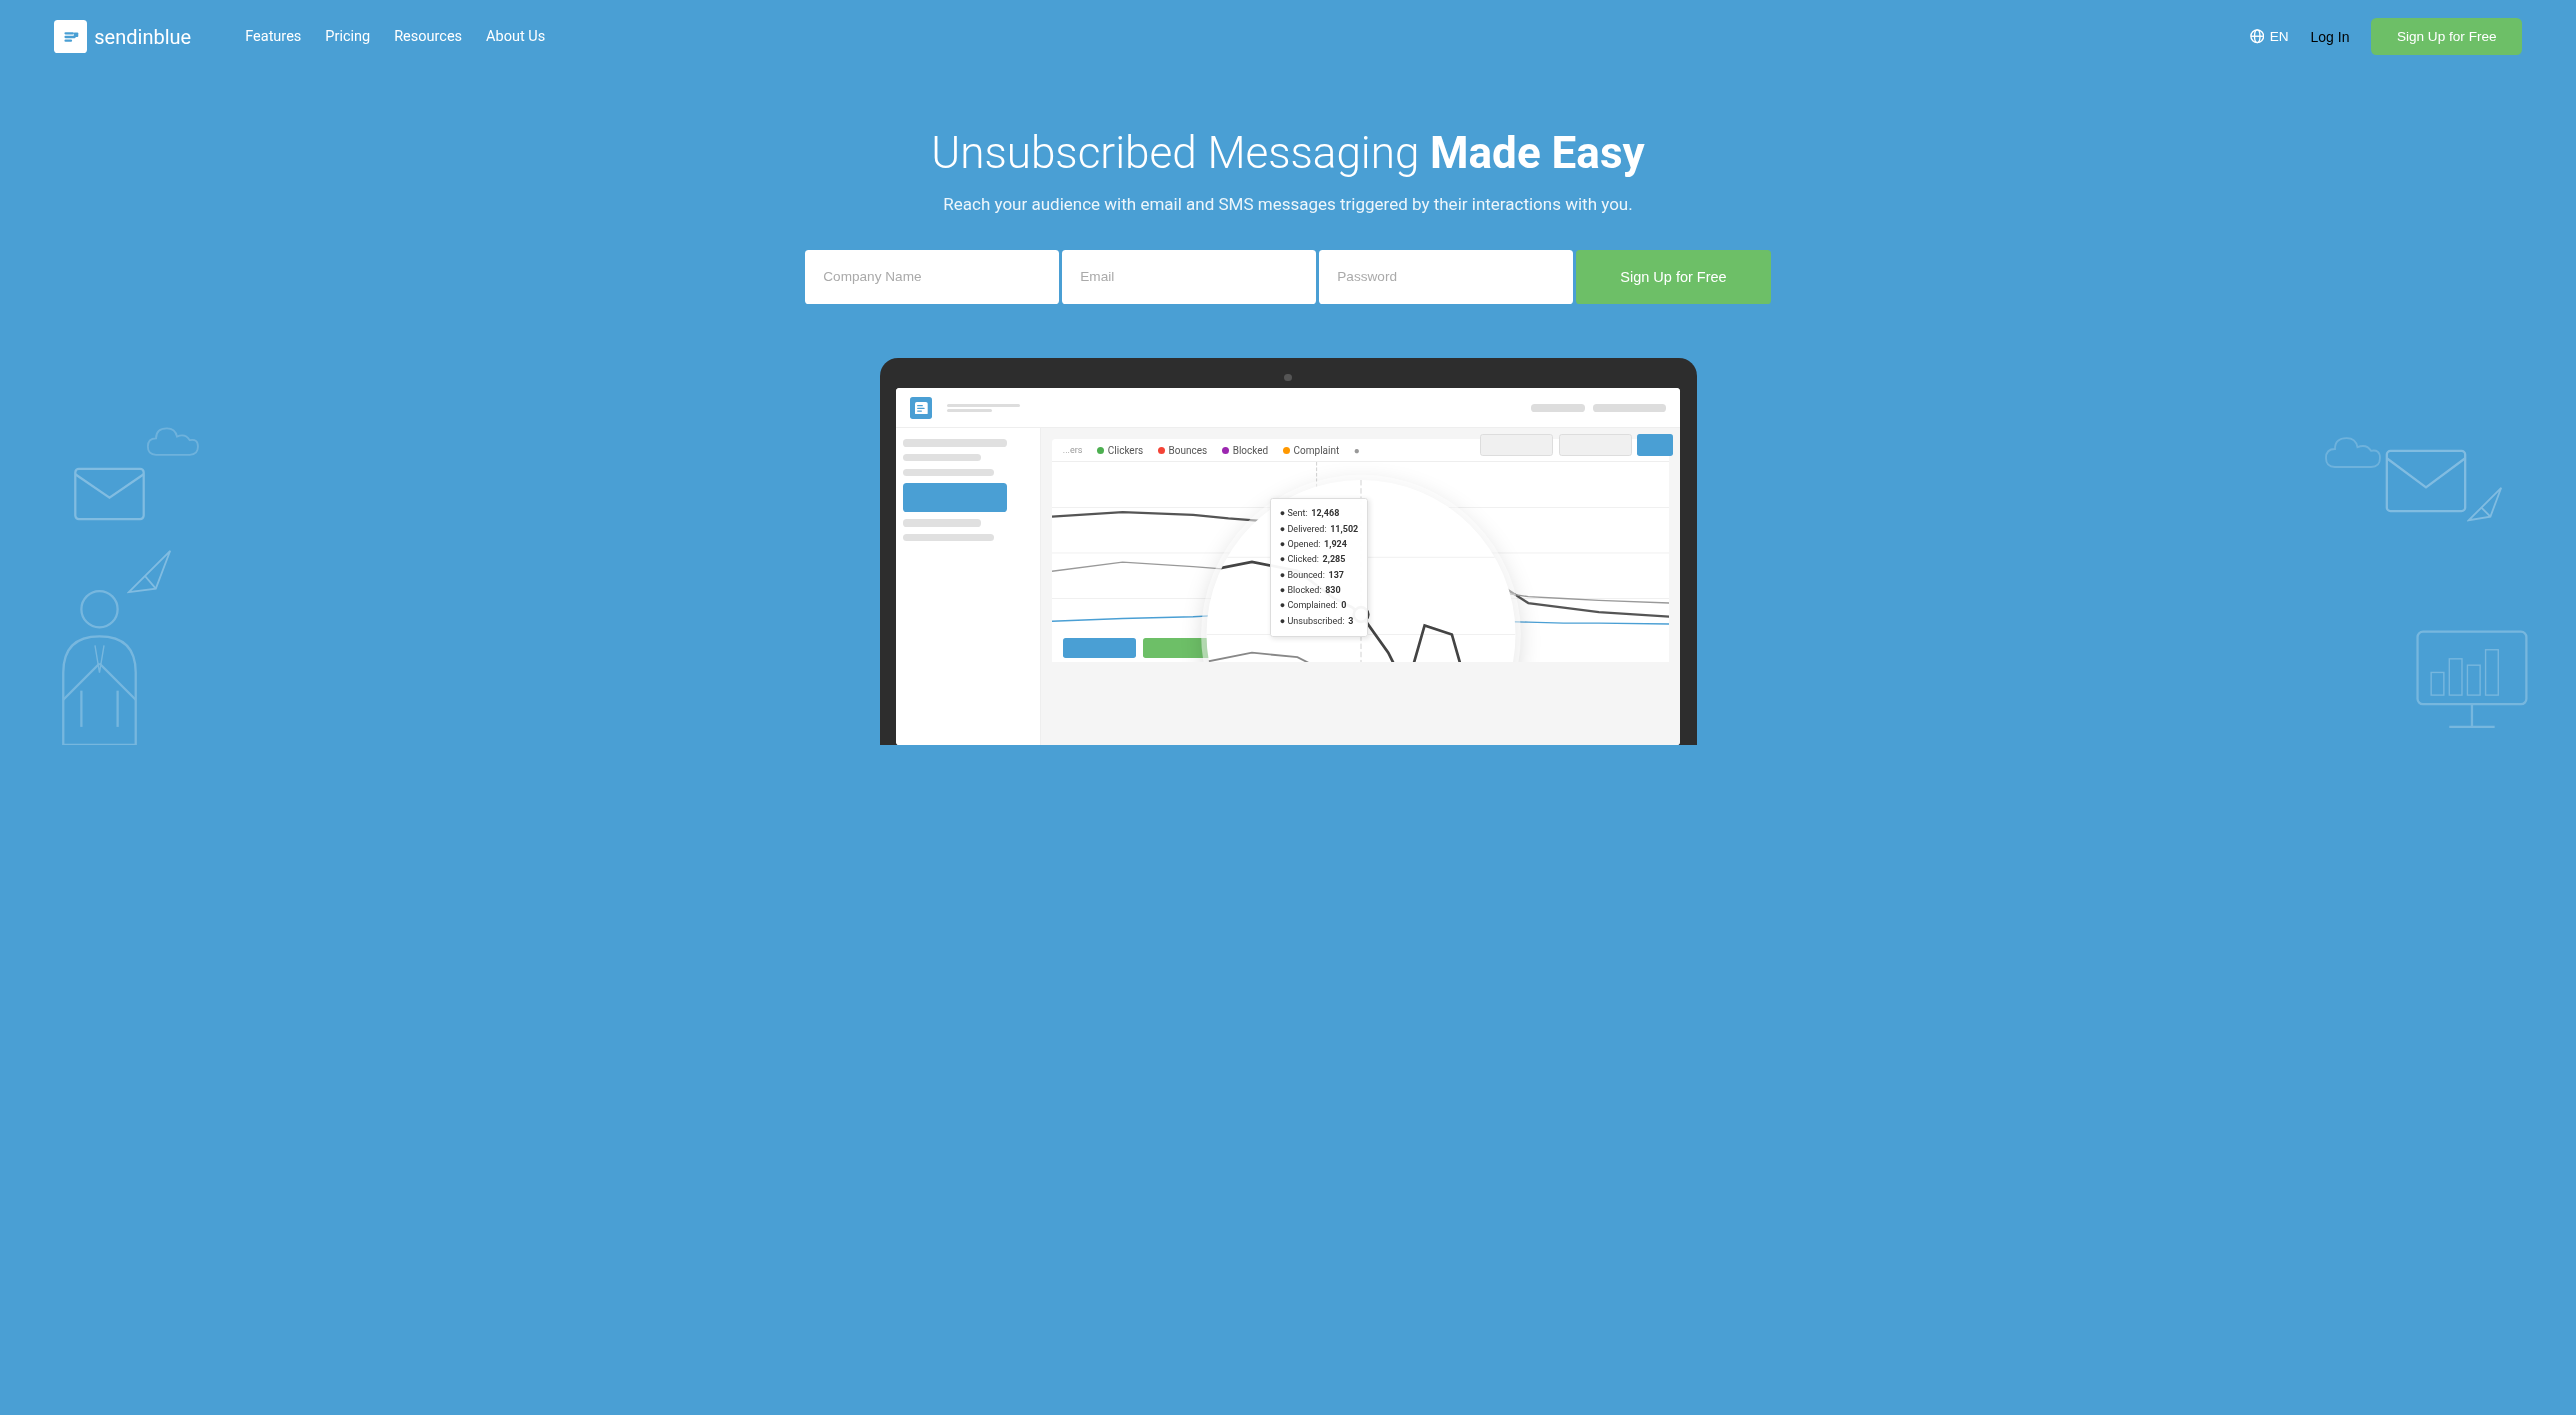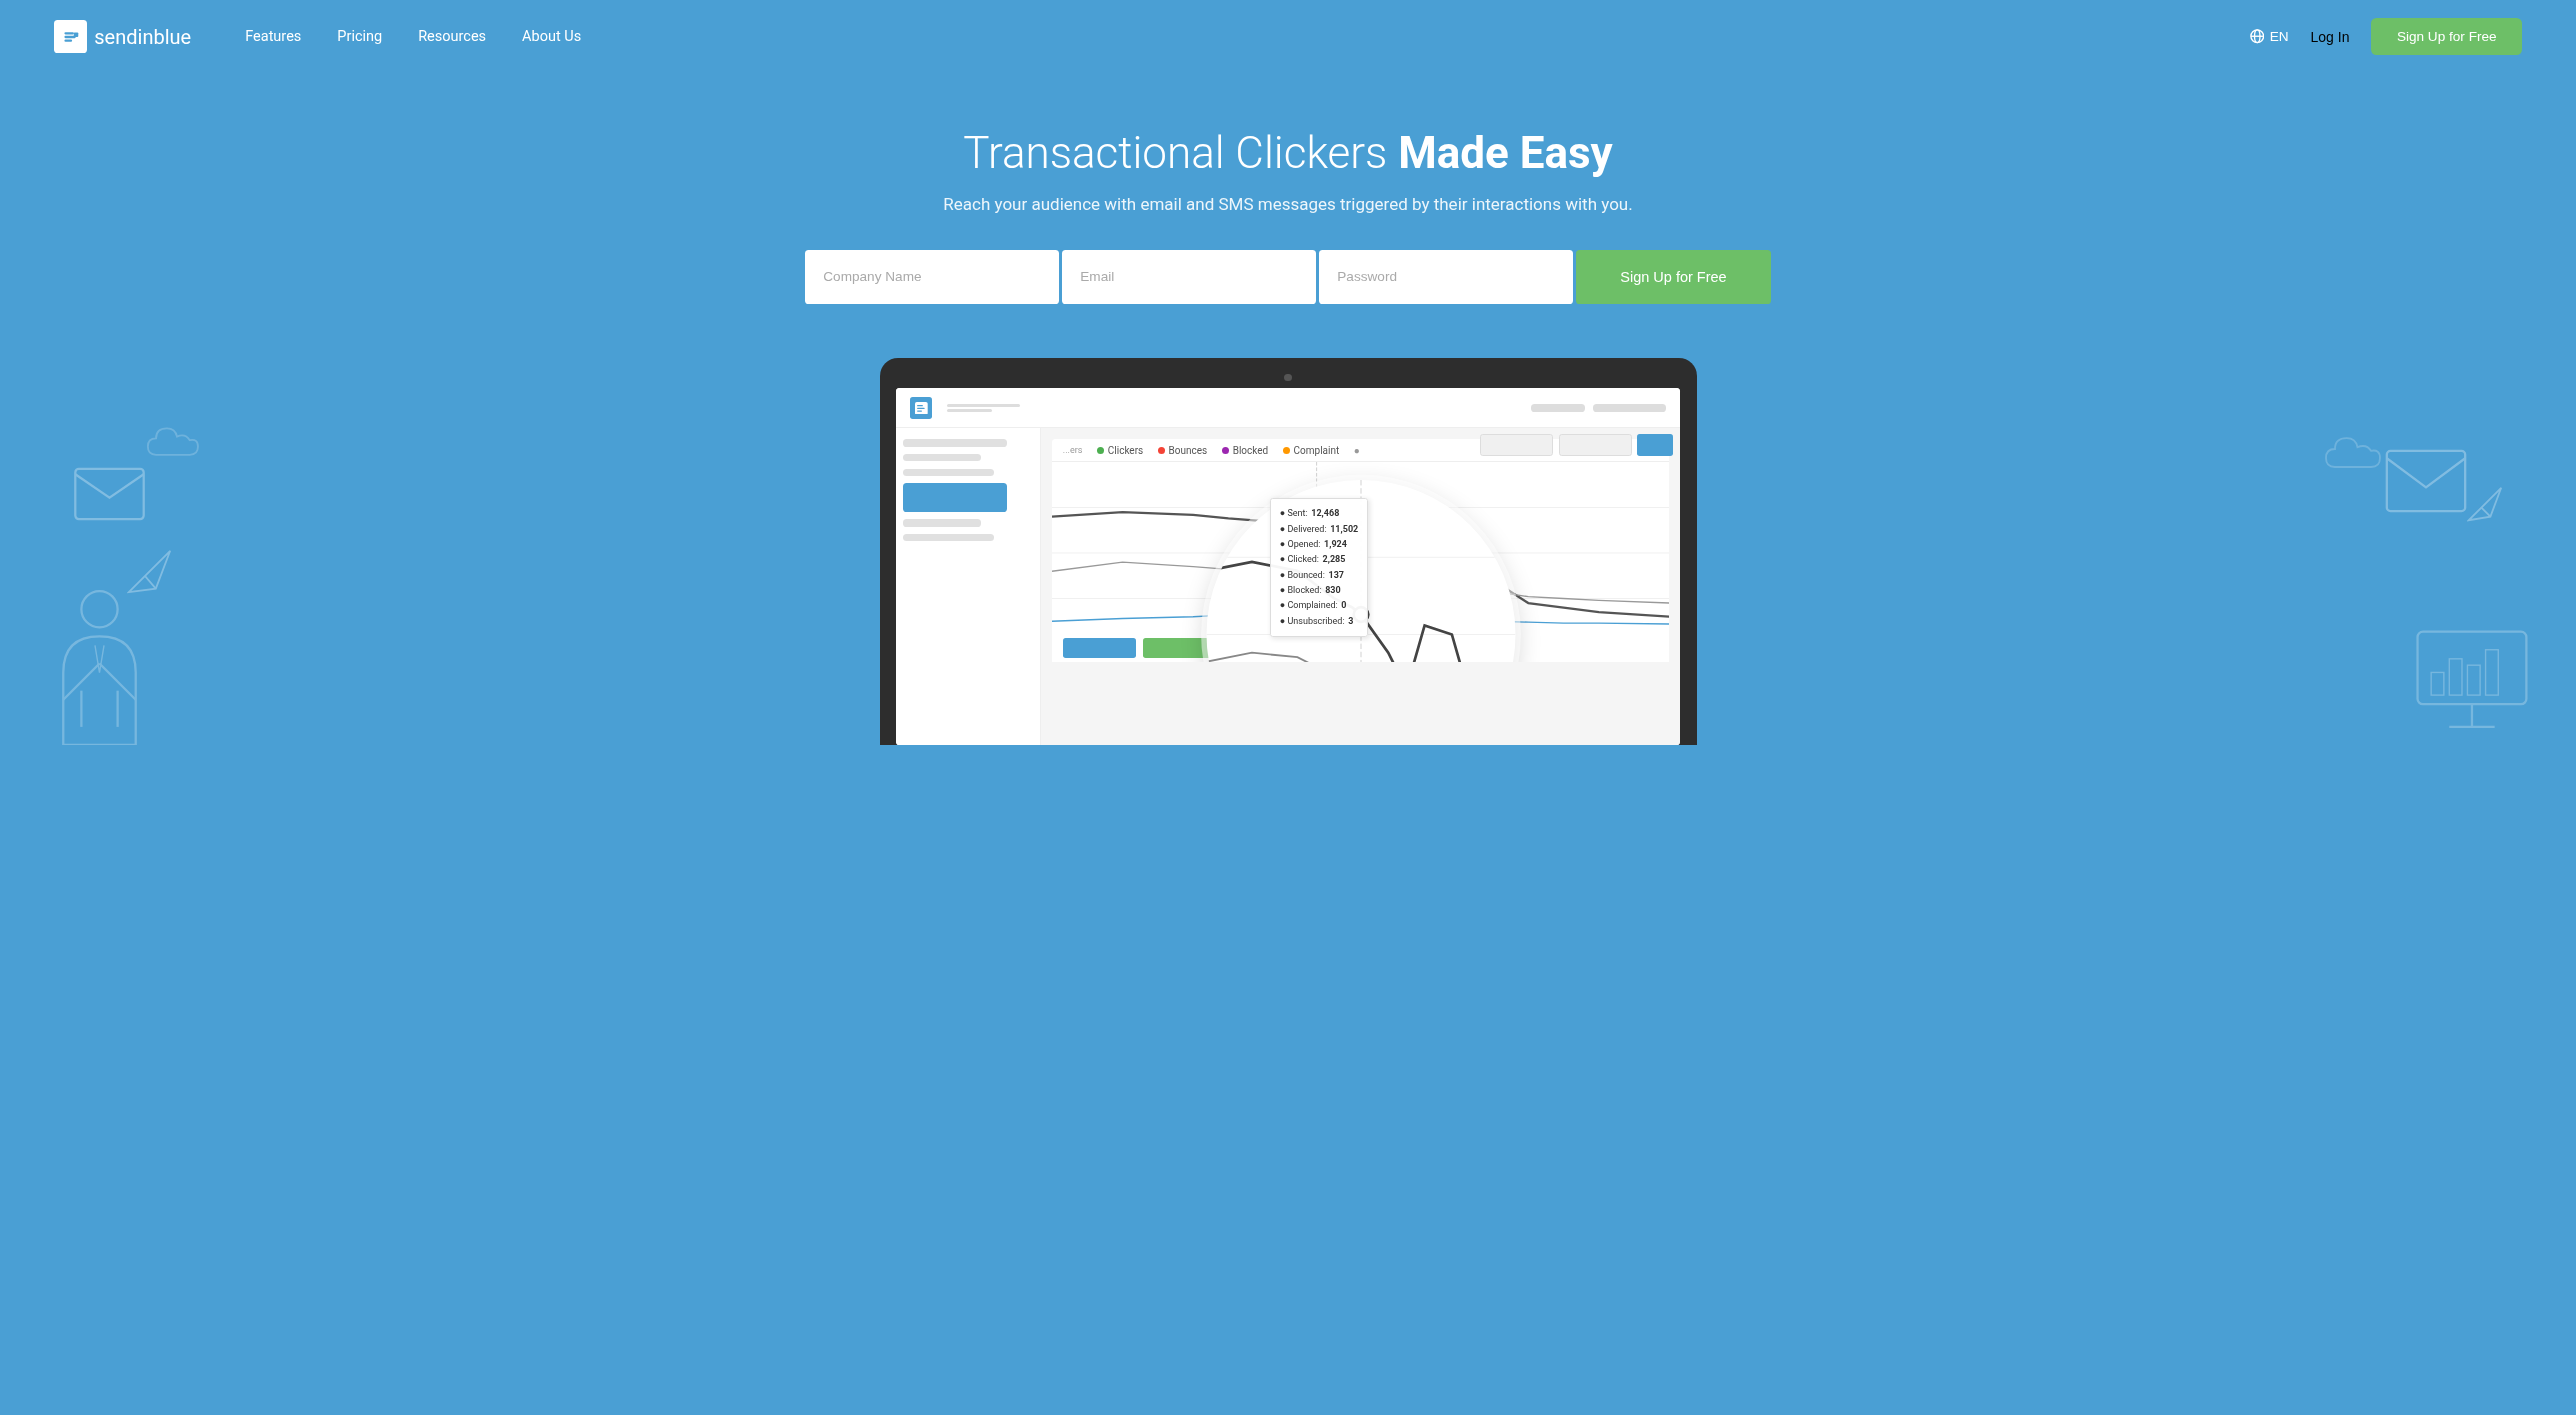--- a/index.html
+++ b/index.html
@@ -37,21 +37,21 @@
       font-weight: bold;
       color: #4a9fd4;
     }
     .logo-text {
       font-size: 20px;
       color: white;
       font-weight: 400;
     }
     .nav-links {
       display: flex;
-      gap: 36px;
+      gap: 24px;
       list-style: none;
     }
     .nav-links a {
       color: white;
       text-decoration: none;
       font-size: 14.5px;
     }
     .nav-right {
       margin-left: auto;
       display: flex;
@@ -382,21 +382,21 @@
       </svg>
       <span>EN</span>
     </button>
     <button class="login-btn">Log In</button>
     <button class="signup-btn-nav">Sign Up for Free</button>
   </div>
 </nav>
 
 <section class="hero">
   <h1 class="hero-title">
-    <span>Transactional Clickers </span><strong>Made Easy</strong>
+    <span>Unsubscribed Messaging </span><strong>Made Easy</strong>
   </h1>
   <p class="hero-subtitle">Reach your audience with email and SMS messages triggered by their interactions with you.</p>
 
   <div class="signup-form">
     <input class="form-input" type="text" placeholder="Company Name" style="">
     <input class="form-input" type="email" placeholder="Email" style="">
     <input class="form-input" type="password" placeholder="Password" style="">
     <button class="signup-btn-hero">Sign Up for Free</button>
   </div>
 </section>

